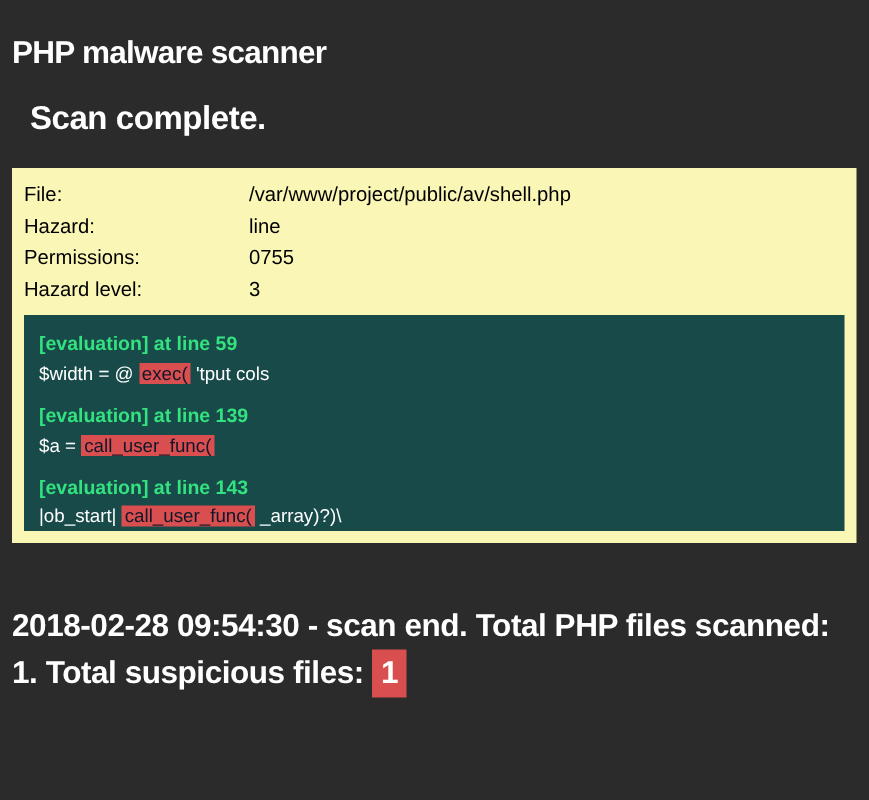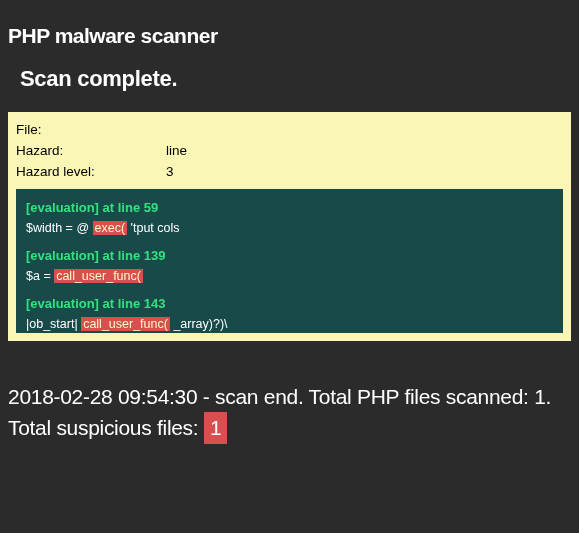--- a/index.html
+++ b/index.html
@@ -55,50 +55,55 @@
     color: #33e27f;
     font-weight: bold;
     margin-bottom: 1px;
   }
   .finding-code {
     color: #ffffff;
     font-size: 12.5px;
   }
   .hl {
     background: #d94f4f;
-    color: #fef9c3;
+    color: #0f172a;
     padding: 0 2px;
   }
   .summary {
     font-size: 21px;
-    font-weight: normal;
+    font-weight: bold;
     margin-top: 40px;
     line-height: 1.5;
     letter-spacing: -0.3px;
   }
   .badge {
     background: #d94f4f;
     color: #ffffff;
     padding: 0 6px;
     display: inline-block;
   }
 </style>
 </head>
 <body>
 
 <h1 class="title">PHP malware scanner</h1>
 <h2 class="status">Scan complete.</h2>
 
 <div class="result">
   <div class="meta-row">
     <div class="meta-label">File:</div>
+    <div class="meta-value">/var/www/project/public/av/shell.php</div>
   </div>
   <div class="meta-row">
     <div class="meta-label">Hazard:</div>
     <div class="meta-value">line</div>
+  </div>
+  <div class="meta-row">
+    <div class="meta-label">Permissions:</div>
+    <div class="meta-value">0755</div>
   </div>
   <div class="meta-row">
     <div class="meta-label">Hazard level:</div>
     <div class="meta-value">3</div>
   </div>
 
   <div class="findings">
     <div class="finding">
       <div class="finding-head">[evaluation] at line 59</div>
       <div class="finding-code"><span>$width = @ </span><span class="hl">exec(</span><span> 'tput cols</span></div>

